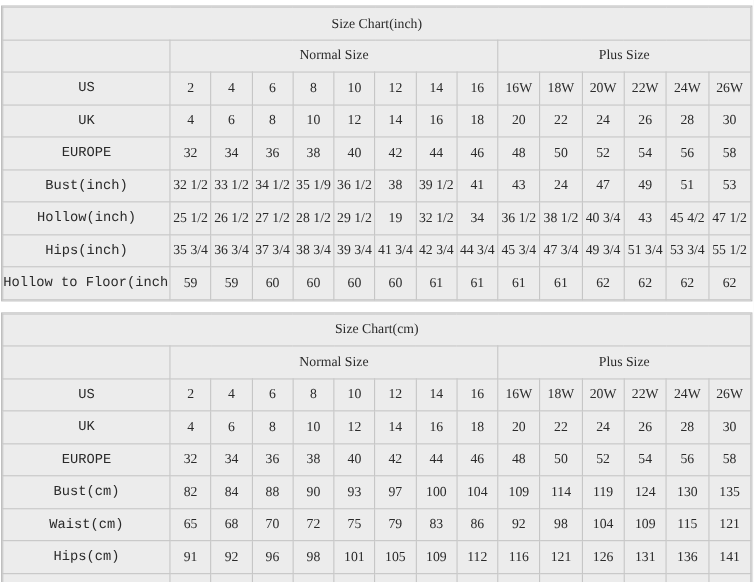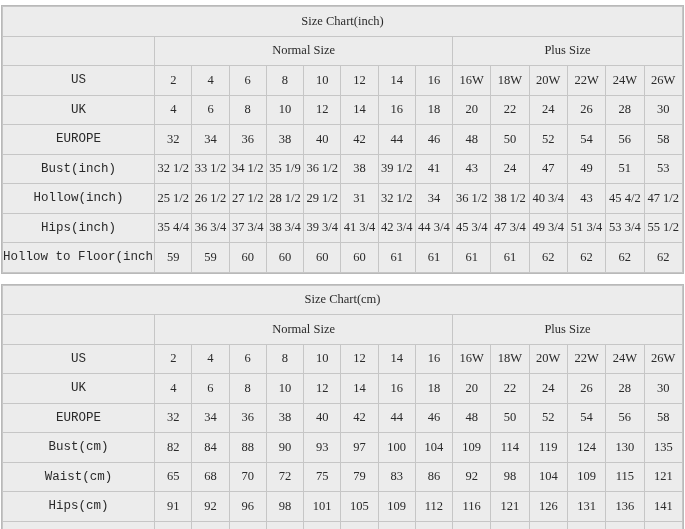--- a/index.html
+++ b/index.html
@@ -190,34 +190,34 @@
           <td class="small">53</td>
         </tr>
 
         <tr>
           <td class="row-label">Hollow(inch)</td>
           <td class="small">25 1/2</td>
           <td class="small">26 1/2</td>
           <td class="small">27 1/2</td>
           <td class="small">28 1/2</td>
           <td class="small">29 1/2</td>
-          <td class="small">31</td>
+          <td class="small">19</td>
           <td class="small">32 1/2</td>
           <td class="small">34</td>
           <td class="small">36 1/2</td>
           <td class="small">38 1/2</td>
           <td class="small">40 3/4</td>
           <td class="small">43</td>
           <td class="small">45 4/2</td>
           <td class="small">47 1/2</td>
         </tr>
 
         <tr>
           <td class="row-label">Hips(inch)</td>
-          <td class="small">35 4/4</td>
+          <td class="small">35 3/4</td>
           <td class="small">36 3/4</td>
           <td class="small">37 3/4</td>
           <td class="small">38 3/4</td>
           <td class="small">39 3/4</td>
           <td class="small">41 3/4</td>
           <td class="small">42 3/4</td>
           <td class="small">44 3/4</td>
           <td class="small">45 3/4</td>
           <td class="small">47 3/4</td>
           <td class="small">49 3/4</td>

